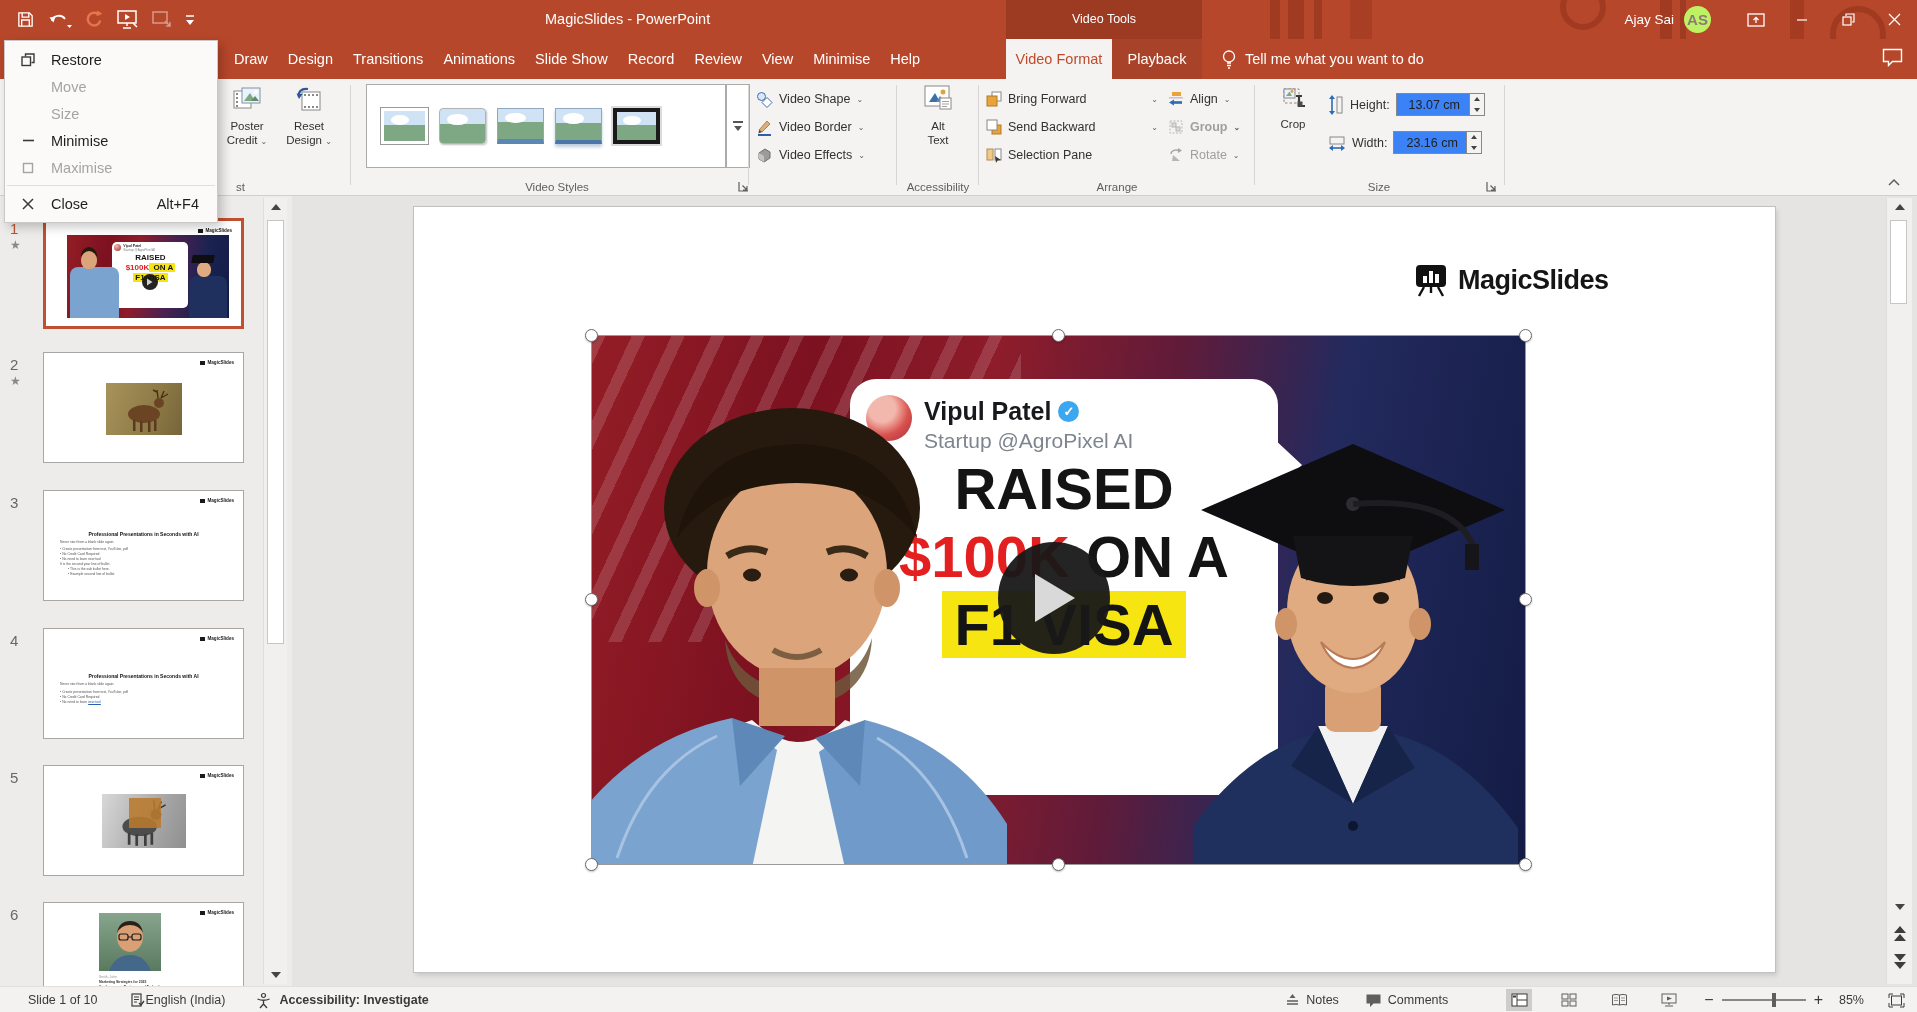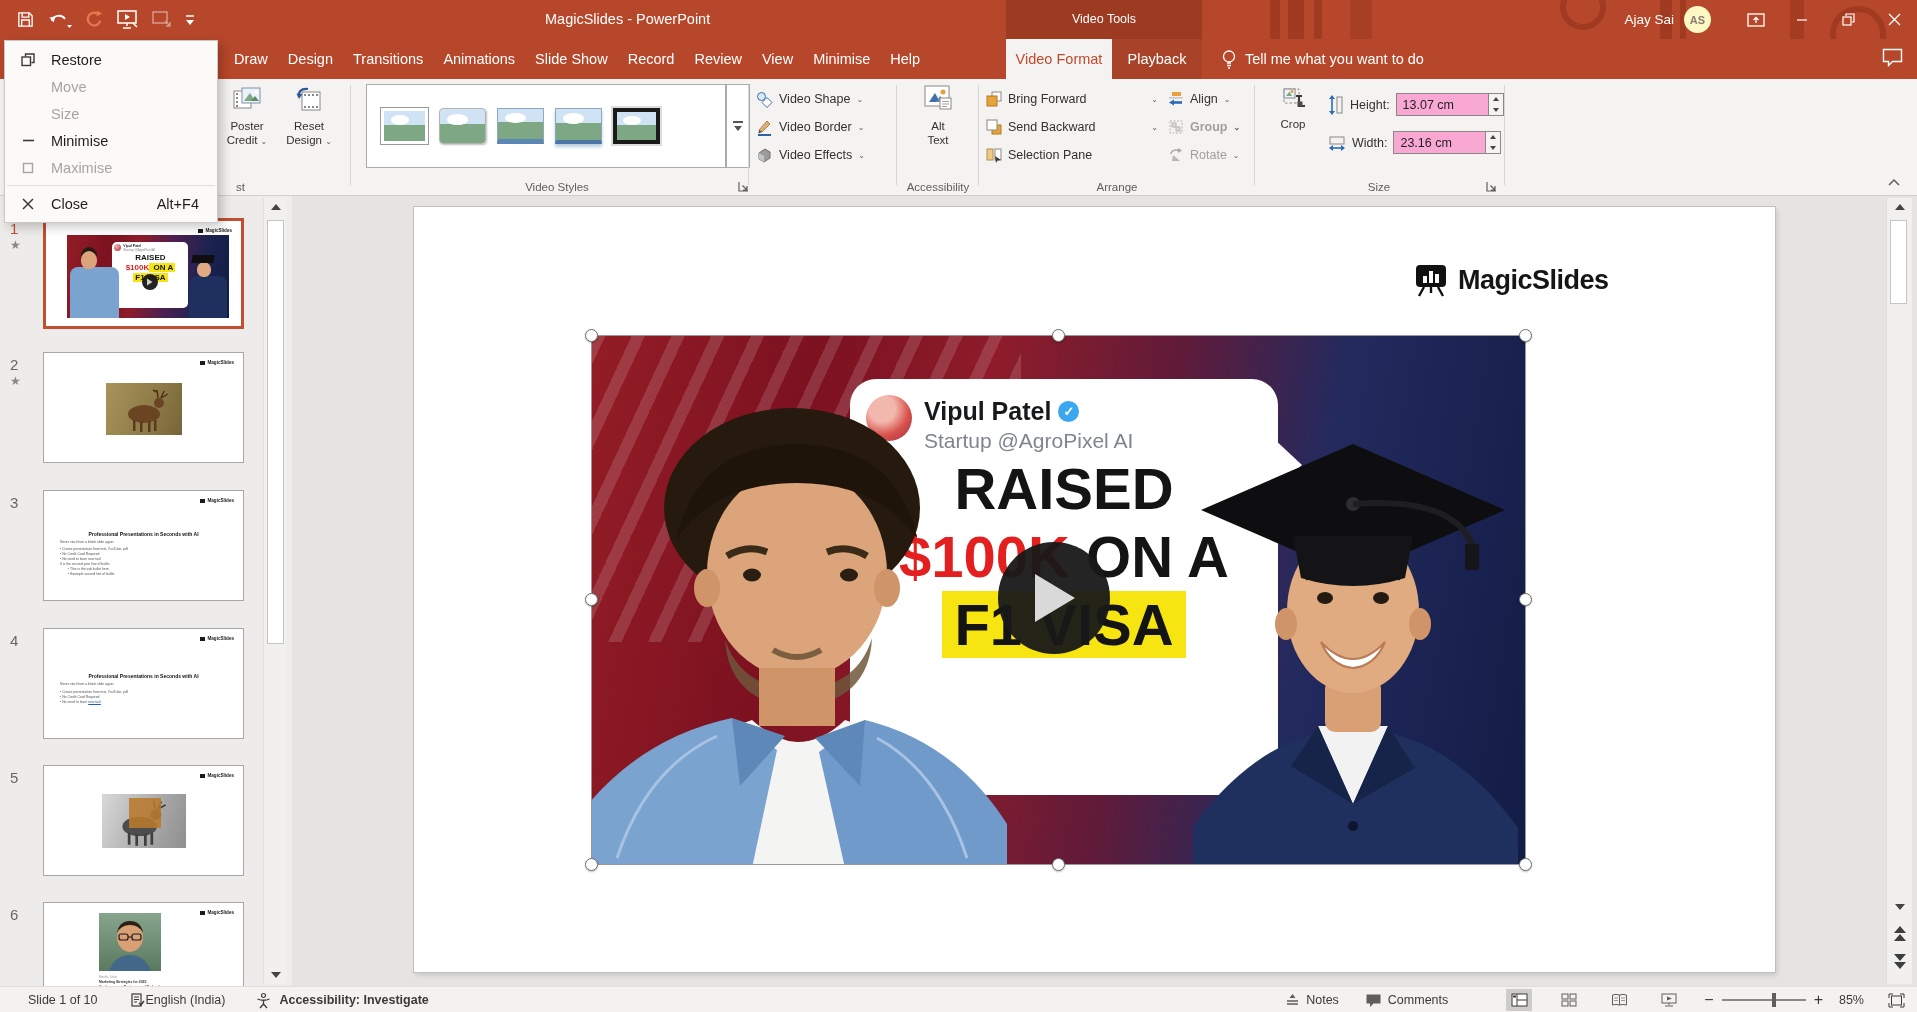--- a/index.html
+++ b/index.html
@@ -7,21 +7,21 @@
   svg { display:block; }
 
   
   .titlebar { position:absolute; left:0; top:0; width:1917px; height:39px; background:#b7472a; overflow:hidden; }
   .qat { position:absolute; left:16px; top:0; height:39px; display:flex; align-items:center; gap:13px; z-index:3; }
   .qat-btn { display:flex; align-items:center; }
   .win-title { position:absolute; left:545px; top:0; line-height:39px; color:#fff; font-size:14.5px; z-index:3; }
   .ctx-title-block { position:absolute; left:1006px; top:0; width:196px; height:39px; background:#9d3a22; color:#ffffff; font-size:12.5px; text-align:center; line-height:39px; z-index:3; }
   .tb-right { position:absolute; right:0; top:0; height:39px; display:flex; align-items:center; z-index:3; }
   .tb-user { color:#fff; font-size:13.5px; margin-right:10px; }
-  .tb-avatar { width:27px; height:27px; border-radius:50%; background:#fef9c3; color:#8a7b76; font-size:11px; font-weight:bold; display:flex; align-items:center; justify-content:center; margin-right:22px; }
+  .tb-avatar { width:27px; height:27px; border-radius:50%; background:#bef264; color:#8a7b76; font-size:15px; font-weight:bold; display:flex; align-items:center; justify-content:center; margin-right:22px; }
   .caption-btn { width:46px; height:39px; display:flex; align-items:center; justify-content:center; }
   .tb-deco { position:absolute; left:1230px; top:0; width:687px; height:39px; opacity:.55; z-index:1; }
   .deco-bar { position:absolute; top:0; height:39px; background:#8f3018; }
   .deco-circ { position:absolute; border:6px solid #8f3018; border-radius:50%; }
 
   
   .tabrow { position:absolute; left:0; top:39px; width:1917px; height:40px; background:#b7472a; }
   .tabs { display:flex; margin-left:224px; }
   .tab { padding:0 10px; line-height:40px; font-size:14.5px; color:#fff; white-space:nowrap; }
   .ctx-strip { position:absolute; left:1006px; top:0; width:196px; height:40px; background:#a84228; }
@@ -46,21 +46,21 @@
   .vs-thumb::before { content:""; position:absolute; left:16%; top:14%; width:46%; height:34%; background:#fff; border-radius:50%; }
   .vs1 { border:3px solid #fff; outline:1px solid #9a9a9a; }
   .vs2 { border:1px solid #b5b3b1; border-radius:4px; box-shadow:1px 1px 2px rgba(0,0,0,.25); }
   .vs3 { border:1px solid #8fa8c0; border-bottom:5px solid #5b87b5; }
   .vs4 { border:1px solid #8fa8c0; border-bottom:4px solid #4a76a8; box-shadow:0 3px 3px rgba(90,130,170,.4); }
   .vs5 { border:4px solid #1a1a1a; box-shadow:0 0 0 2px #dcdcdc; }
   .gal-more { position:absolute; left:366px; top:5px; width:24px; height:84px; background:#fff; border:1px solid #ababab; display:flex; flex-direction:column; align-items:center; justify-content:center; gap:3px; }
   .gal-bar { width:10px; height:2px; background:#555; }
   .tri-dn { width:0; height:0; border-left:4px solid transparent; border-right:4px solid transparent; border-top:5px solid #555; }
   .spinrow { position:absolute; display:flex; align-items:center; gap:6px; font-size:12.5px; color:#323130; }
-  .spinbox { width:93px; height:23px; background:#f9a8d4; border:1px solid #8a8886; font-size:12.5px; color:#201f1e; display:flex; align-items:center; padding-left:6px; }
+  .spinbox { width:74px; height:23px; background:#3b82f6; border:1px solid #8a8886; font-size:12.5px; color:#201f1e; display:flex; align-items:center; padding-left:12px; }
   .spinner { width:15px; height:23px; border:1px solid #8a8886; border-left:none; display:flex; flex-direction:column; }
   .spinner div { flex:1; display:flex; align-items:center; justify-content:center; }
   .tri-u { width:0; height:0; border-left:3.5px solid transparent; border-right:3.5px solid transparent; border-bottom:4px solid #444; }
   .tri-d { width:0; height:0; border-left:3.5px solid transparent; border-right:3.5px solid transparent; border-top:4px solid #444; }
   .collapse-chev { position:absolute; right:16px; bottom:8px; }
 
   
   .main { position:absolute; left:0; top:196px; width:1917px; height:790px; background:#e6e4e2; overflow:hidden; }
   .thumb-panel { position:absolute; left:0; top:0; width:292px; height:790px; background:#edecea; }
   .slide-num { position:absolute; left:10px; width:22px; text-align:left; font-size:15px; color:#696765; }

